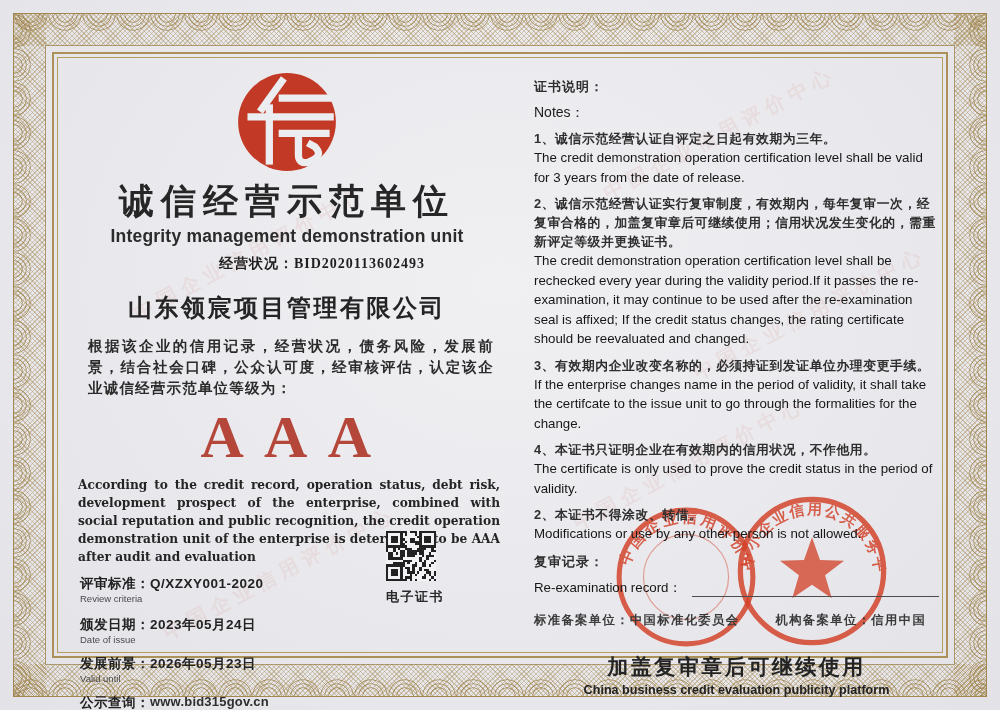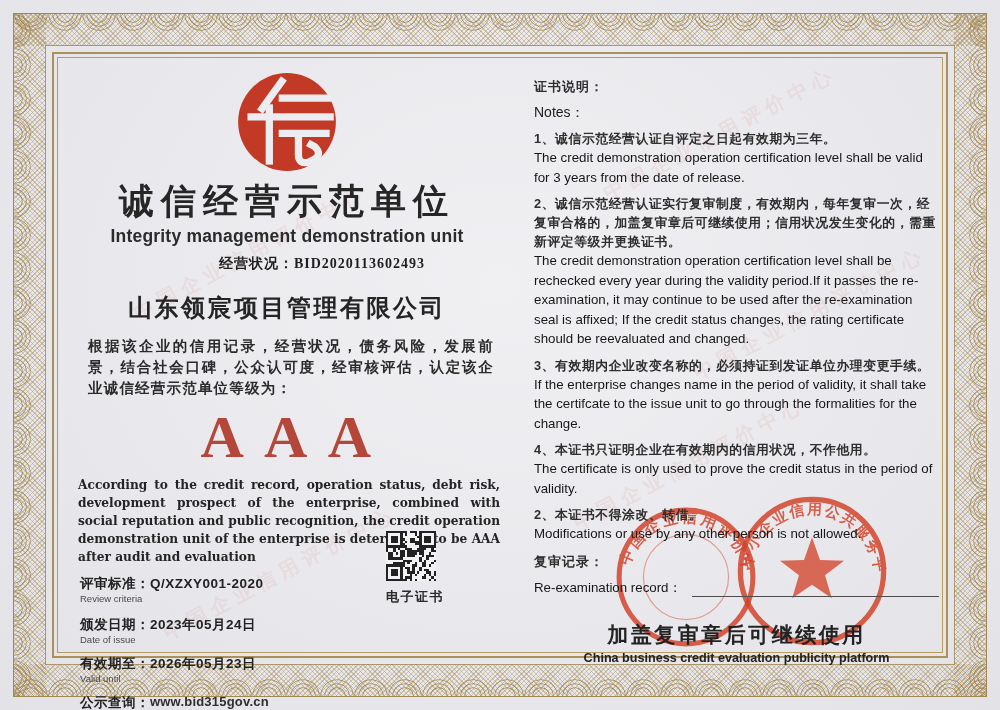--- a/index.html
+++ b/index.html
@@ -189,21 +189,21 @@
         <div class="field-sub">Review criteria</div>
       </div>
       <div class="field" style="margin-top:12px;">
         <div class="field-main">
           <span>颁发日期：</span><span>2023年05月24日</span>
         </div>
         <div class="field-sub">Date of issue</div>
       </div>
       <div class="field" style="margin-top:10px;">
         <div class="field-main">
-          <span>有效期至：</span><span>2026年05月23日</span>
+          <span>发展前景：</span><span>2026年05月23日</span>
         </div>
         <div class="field-sub">Valid until</div>
       </div>
       <div class="field" style="margin-top:10px;">
         <div class="inquiry-row">
           <div class="field-main">公示查询：</div>
           <div class="inquiry-urls">
             <div>www.bid315gov.cn</div>
             <div>www.cecbid.org.cn</div>
 
@@ -469,20 +469,24 @@
 
     <div class="note-cn">2、本证书不得涂改、转借。</div>
     <div class="note-en">Modifications or use by any other person is not allowed.</div>
 
     <div class="review-cn">复审记录：</div>
     <div class="review-en-row">
       <span>Re-examination record：</span>
       <span class="review-line"></span>
     </div>
 
+    <div class="filing">
+      <span>标准备案单位：中国标准化委员会</span>
+      <span>机构备案单位：信用中国</span>
+    </div>
 
     <div class="platform">
       <div class="p-cn">加盖复审章后可继续使用</div>
       <div class="p-en1">China business credit evaluation publicity platform</div>
 
     </div>
   </div>
 
   <div class="stamp stamp-left">
     <svg width="152" height="152" viewBox="0 0 150 150">

